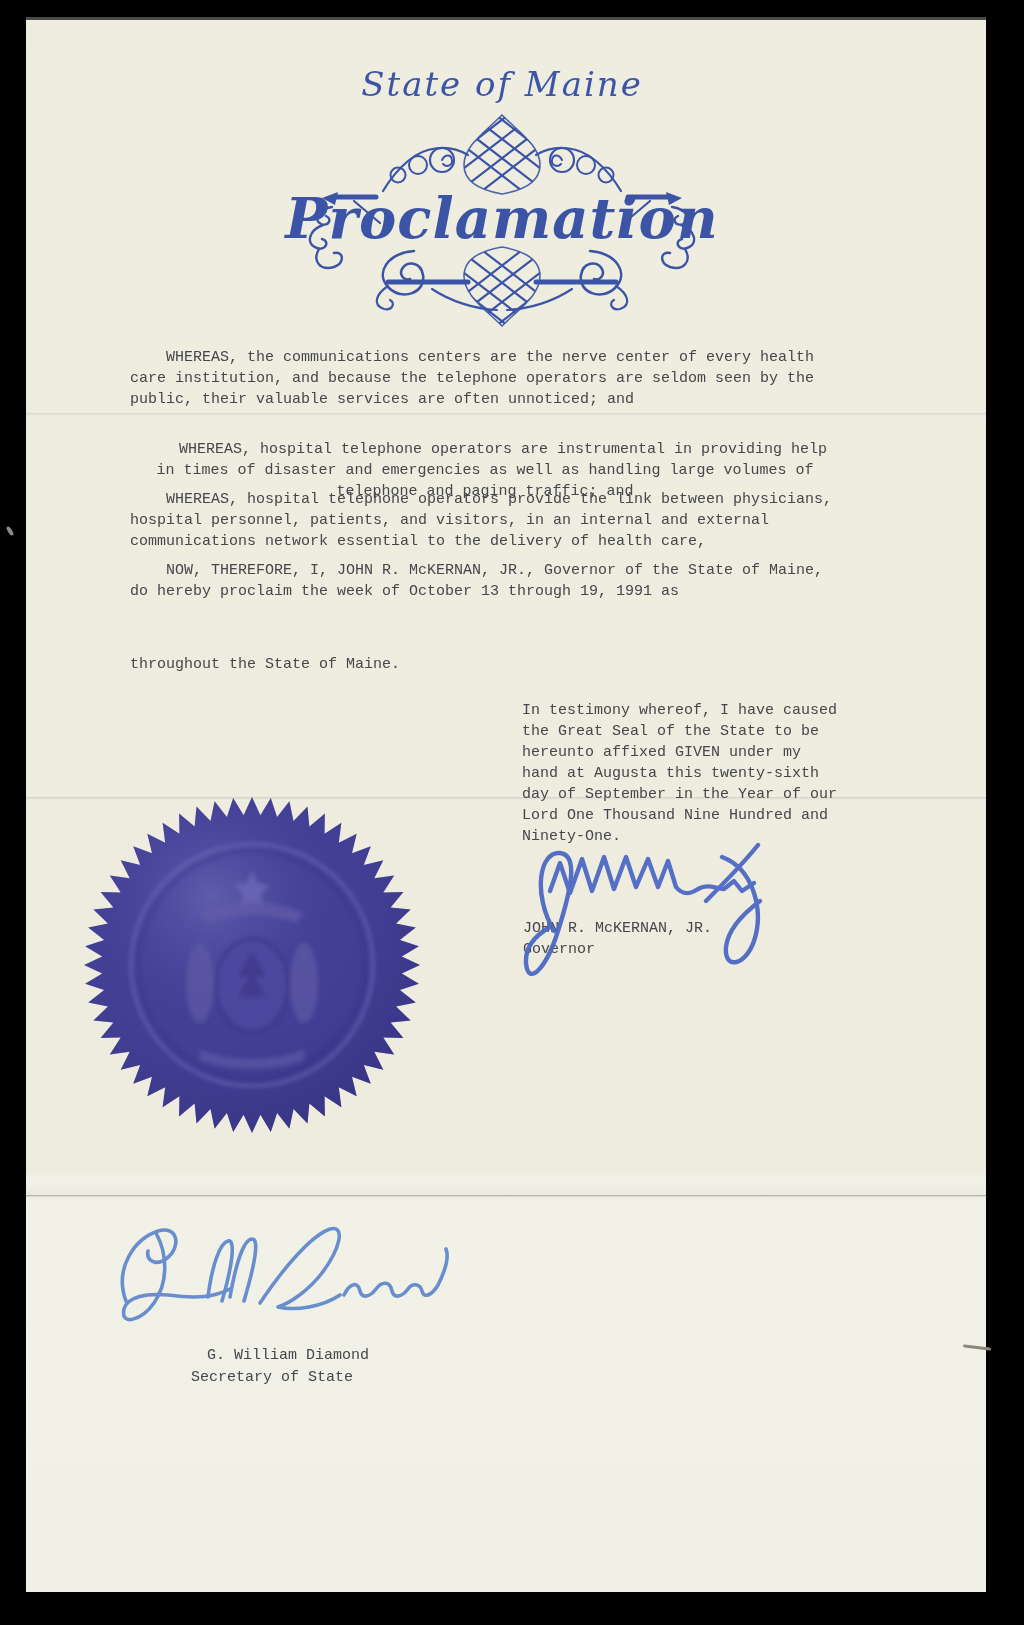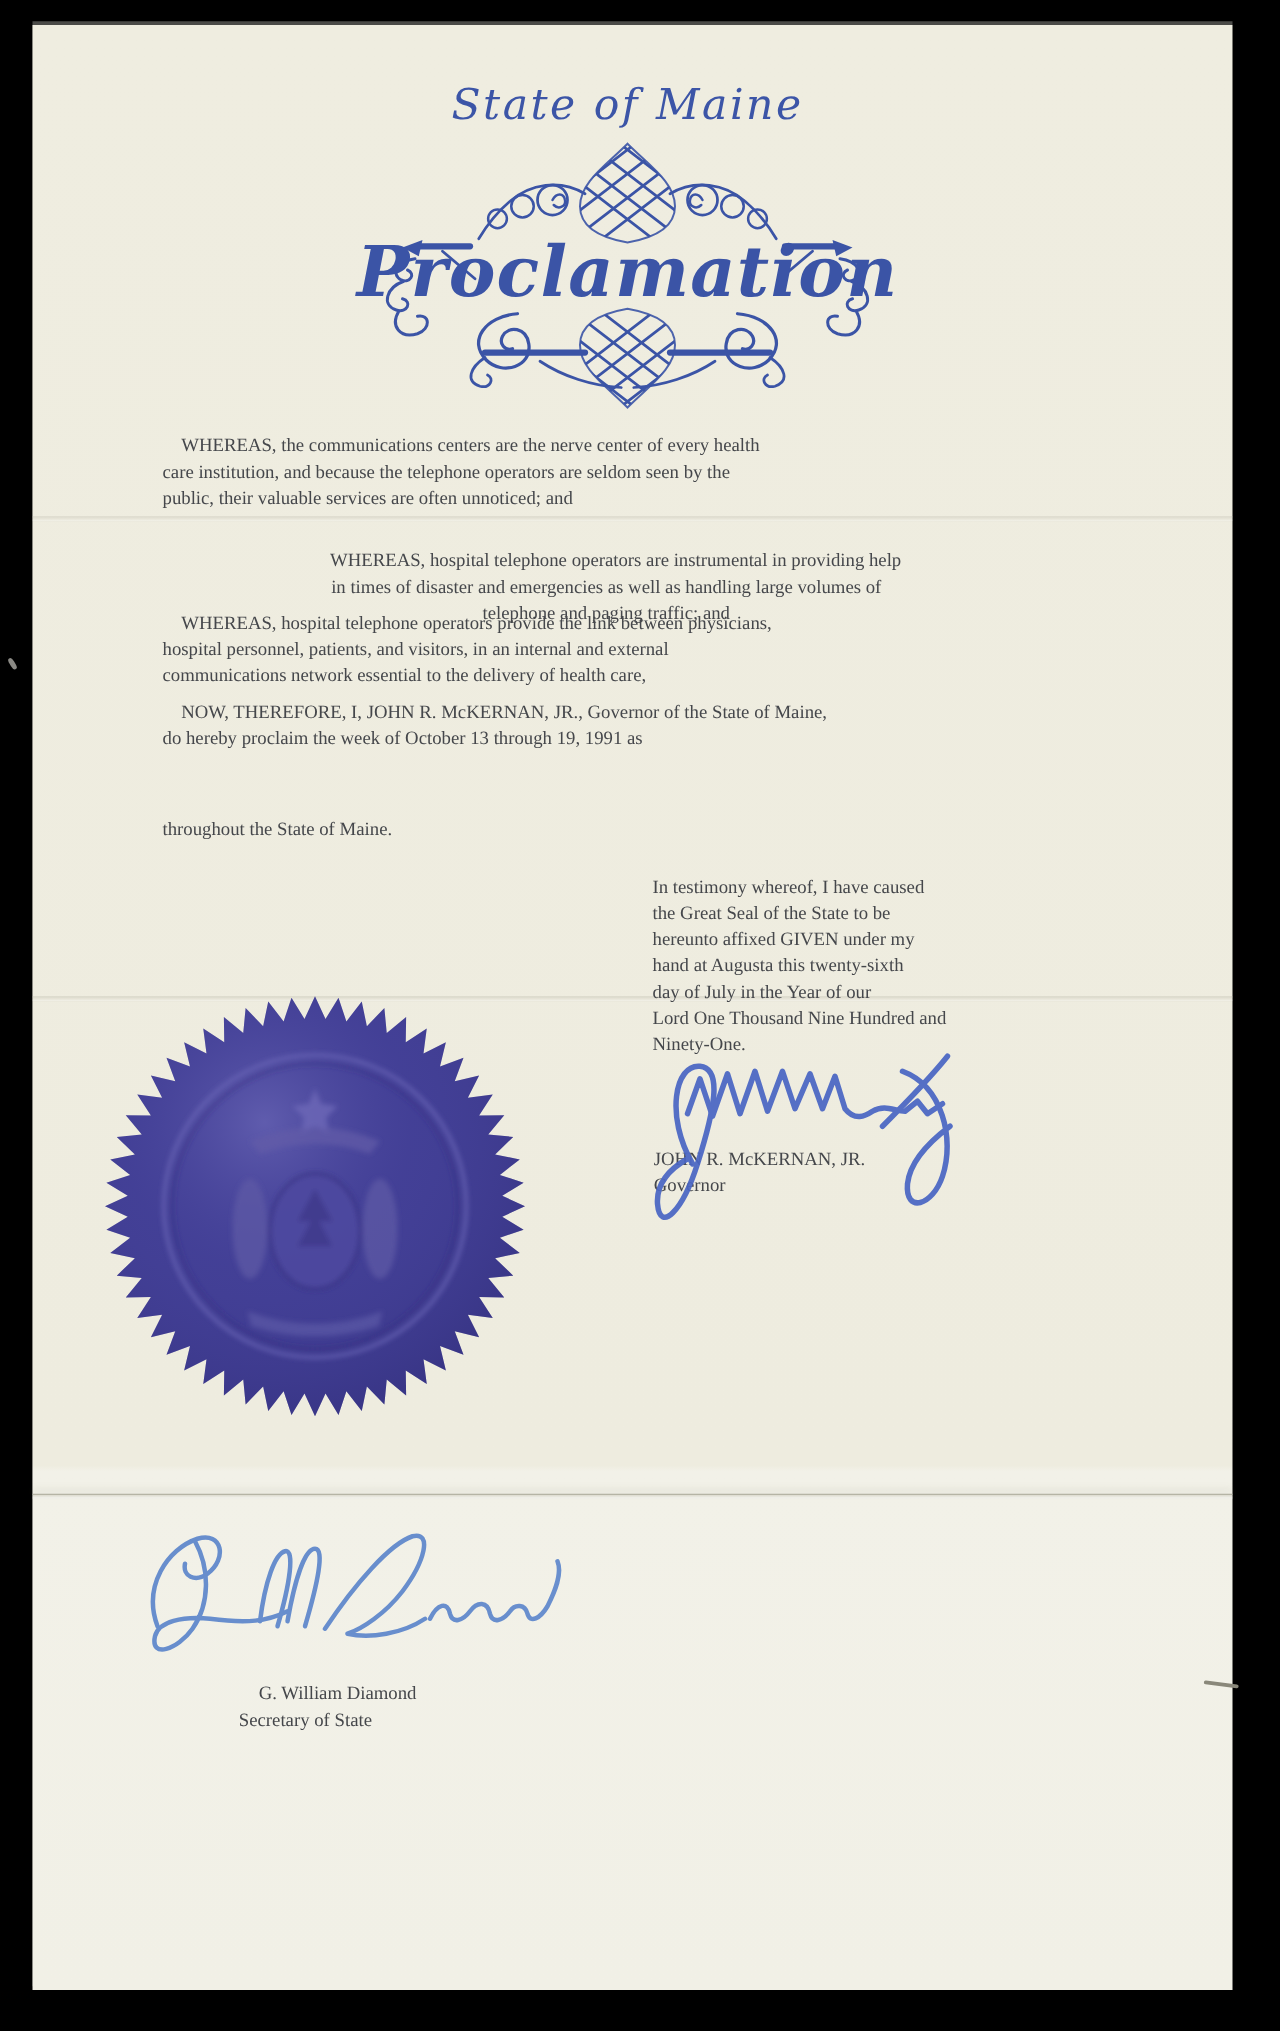--- a/index.html
+++ b/index.html
@@ -12,21 +12,21 @@
         background:linear-gradient(180deg,rgba(120,115,92,.18),rgba(255,255,255,.45));
         border-top:1px solid rgba(145,142,120,.35);}
   .fold-a{top:393px;opacity:.6;}
   .fold-b{top:777px;opacity:.7;}
   .fold-c{top:1175px;opacity:1;border-top-color:rgba(130,127,105,.55);
           box-shadow:0 -4px 6px rgba(120,115,90,.10);}
   .edge-nick{position:absolute;right:-5px;top:1326px;width:28px;height:3px;background:#8a887a;
              transform:rotate(7deg);z-index:2;border-radius:2px;}
   .speck{position:absolute;background:#8b8a85;z-index:0;}
   .speck.s1{left:8px;top:526px;width:4px;height:10px;transform:rotate(-32deg);border-radius:40%;}
-  .tw{position:absolute;font-family:Liberation Serif, serif;font-size:15px;line-height:21px;
+  .tw{position:absolute;font-family:Liberation Mono, monospace;font-size:15px;line-height:21px;
       color:#45474b;white-space:pre-wrap;z-index:2;}
   .para{left:104px;width:710px;}
   .p1{top:327px;} .p2{top:419px;text-align:center;} .p3{top:469px;} .p4{top:540px;}
   .heading{top:603px;left:104px;width:700px;text-align:center;font-weight:bold;color:#3e4045;}
   .closing{top:634px;left:104px;text-align:center;}
   .testimony{top:680px;left:496px;width:360px;}
   .gov-name{top:898px;left:497px;} .gov-title{top:919px;left:497px;}
   .sec-name{top:1325px;left:149px;margin-left:32px;} .sec-title{top:1347px;left:165px;}
   .state-title{position:absolute;top:44px;left:266px;width:420px;text-align:center;
       font-family:"DejaVu Serif",serif;font-style:italic;font-size:34px;line-height:40px;
@@ -100,21 +100,21 @@
     <div class="tw para p3">    WHEREAS, hospital telephone operators provide the link between physicians,
 hospital personnel, patients, and visitors, in an internal and external
 communications network essential to the delivery of health care,</div>
     <div class="tw para p4">    NOW, THEREFORE, I, JOHN R. McKERNAN, JR., Governor of the State of Maine,
 do hereby proclaim the week of October 13 through 19, 1991 as</div>
     <div class="tw closing">throughout the State of Maine.</div>
     <div class="tw testimony">In testimony whereof, I have caused
 the Great Seal of the State to be
 hereunto affixed GIVEN under my
 hand at Augusta this twenty-sixth
-day of July in the Year of our
+day of September in the Year of our
 Lord One Thousand Nine Hundred and
 Ninety-One.</div>
 
     <svg class="gov-sig" viewBox="0 0 290 180" aria-hidden="true">
       <g fill="none" stroke="#4a66c4" stroke-width="4.4" stroke-linecap="round" stroke-linejoin="round" opacity=".93">
         <path d="M58 96 C36 58 44 16 64 18 C82 20 76 52 62 96 C50 134 32 152 30 128 C29 112 40 100 54 92"></path>
         <path d="M54 56 L64 28 L74 58 L86 24 L96 56 L108 22 L118 54 L130 22 L140 52 L152 24 L162 52 L172 26 L180 52 C188 62 196 58 202 54 C212 48 220 54 228 54 L238 46 L246 56 L258 48"></path>
         <path d="M262 10 C246 30 224 52 210 66"></path>
         <path d="M226 22 C258 34 268 76 258 106 C250 130 228 136 230 112 C232 94 248 78 264 66"></path>
       </g>

